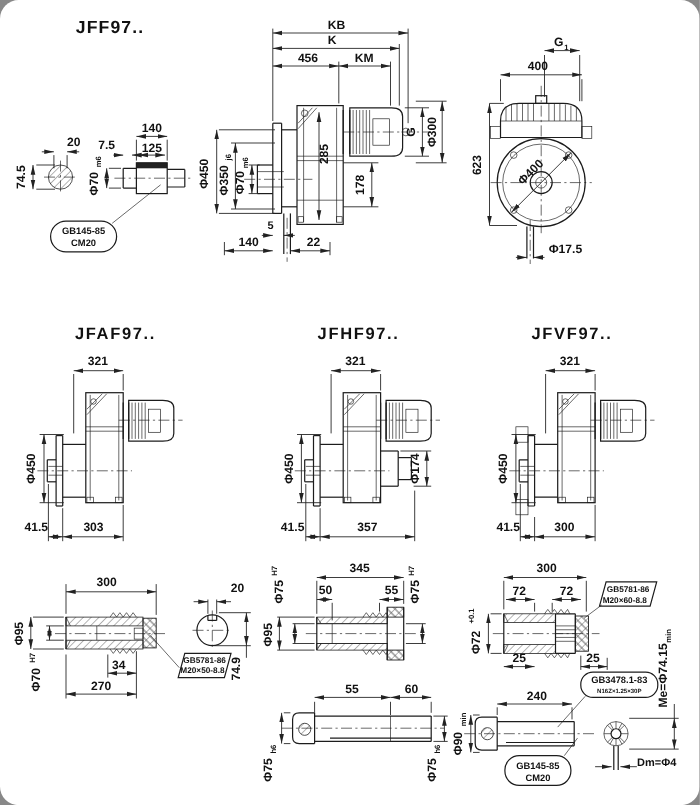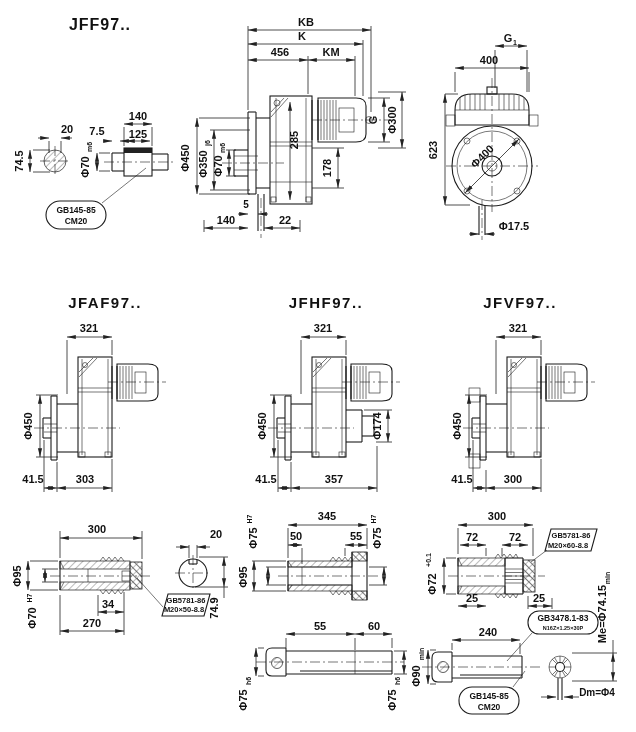--- a/index.html
+++ b/index.html
@@ -1,16 +1,16 @@
 <!DOCTYPE html>
 <html><head>
 <meta charset="utf-8">
 <style>
   html,body{margin:0;padding:0;background:#888;}
-  .page{width:636px;height:732px;background:#ffffff;position:relative;margin:0 auto;overflow:hidden;}
+  .page{width:636px;height:732px;background:#ffffff;position:relative;margin:0 auto;overflow:hidden;border-radius:17px;}
   svg{position:absolute;left:0;top:0;}
   svg text{font-family:"Liberation Sans",sans-serif;font-weight:bold;fill:#111;text-anchor:middle;}
   text.t{font-size:11px;}
   text.t10{font-size:10px;}
   text.ttl{font-size:15px;letter-spacing:1.5px;}
   text.ttl2{font-size:15px;letter-spacing:1px;}
   text.sub{font-size:7px;}
   text.b{font-size:8.5px;}
   text.b2{font-size:7.5px;}
   text.tiny{font-size:5.5px;}

